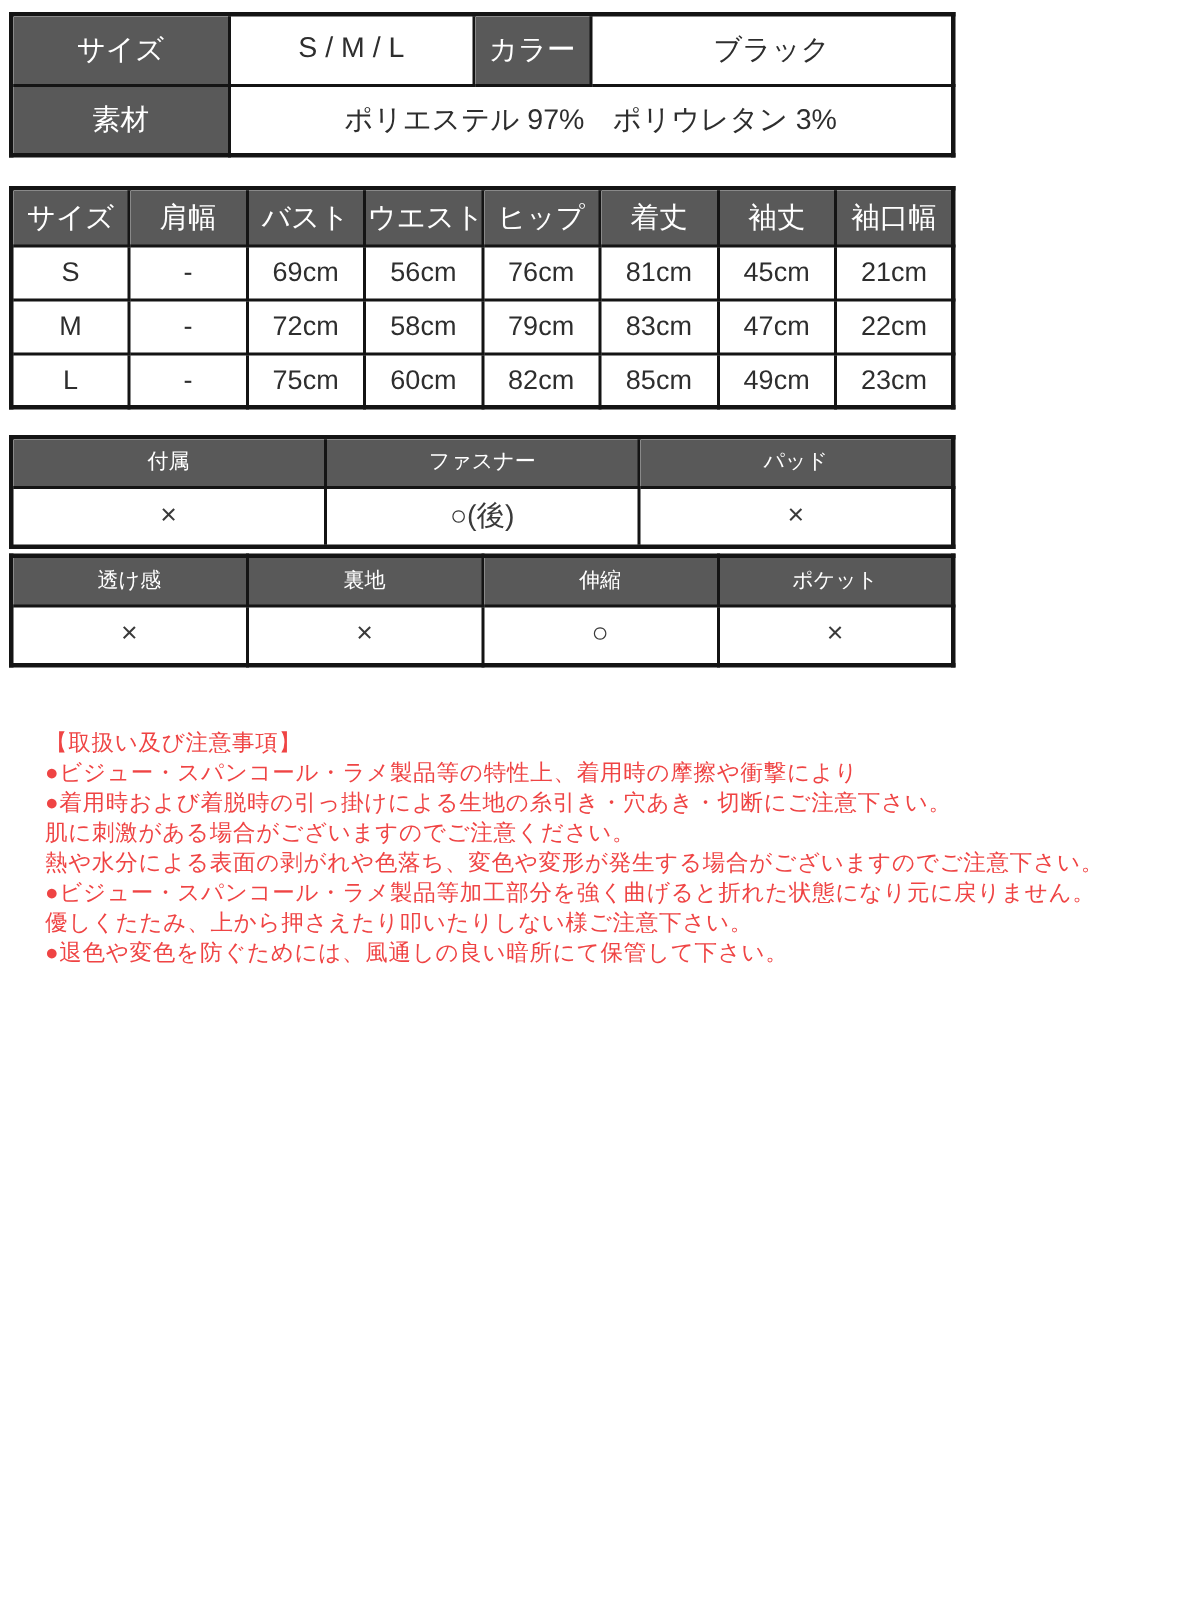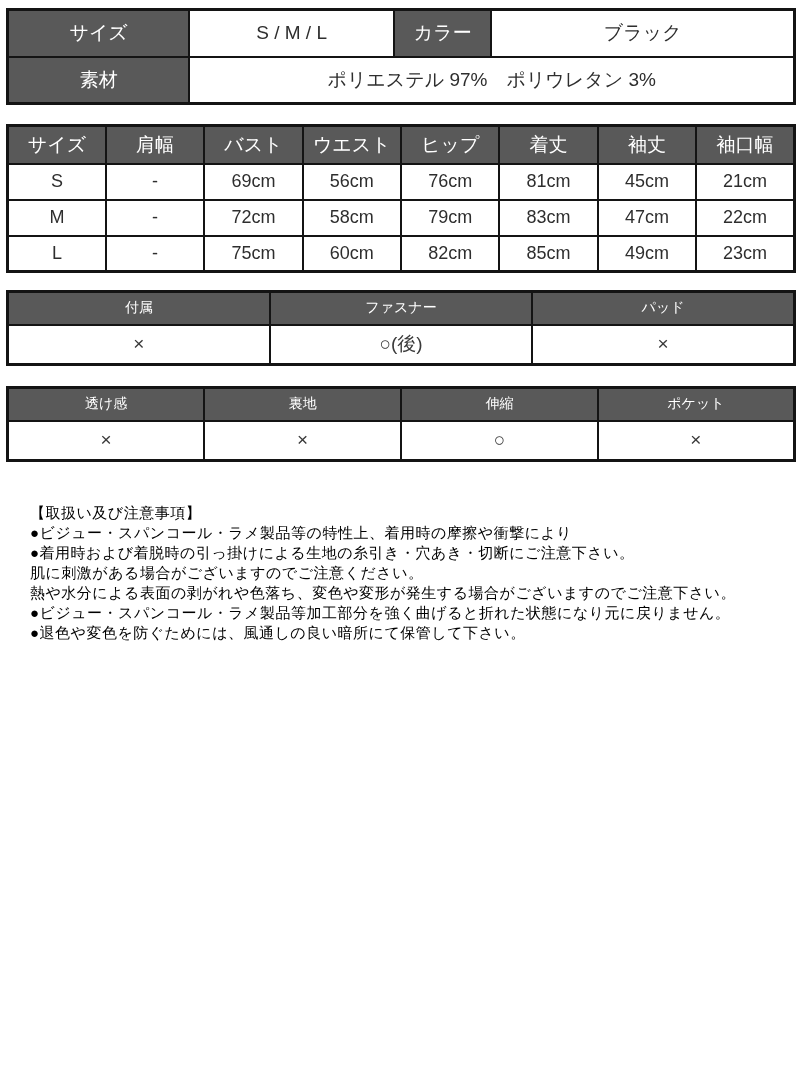--- a/index.html
+++ b/index.html
@@ -9,21 +9,21 @@
     background: #ffffff;
     font-family: "Liberation Sans", "DejaVu Sans", sans-serif;
     color: #2e2e2e;
   }
   .page { width: 800px; height: 1067px; overflow: hidden; }
 
   table {
     border-collapse: collapse;
     table-layout: fixed;
     margin-left: 6px;
-    width: 790px;
+    width: 631px;
     border: 3px solid #141414;
   }
   td {
     border: 2px solid #141414;
     text-align: center;
     vertical-align: middle;
     overflow: hidden;
     white-space: nowrap;
   }
   .hd {
@@ -35,30 +35,30 @@
   .t-spec { margin-top: 8px; }
   .t-spec td { height: 47px; font-size: 19px; }
 
   
   .t-size { margin-top: 19px; }
   .t-size td.hd { height: 38px; font-size: 19px; }
   .t-size td { height: 36px; font-size: 18px; }
 
   
   .t-feat1 { margin-top: 17px; }
-  .t-feat2 { margin-top: 20px; }
+  .t-feat2 { margin-top: 3px; }
   .t-feat1 td.hd, .t-feat2 td.hd { height: 33px; font-size: 14px; }
   .t-feat1 td.val, .t-feat2 td.val { height: 40px; font-size: 19px; color: #3a3a3a; }
 
   
   .notes {
     margin: 41px 20px 0 30px;
     font-size: 15px;
     line-height: 20px;
-    color: #000000;
+    color: #ef4444;
     letter-spacing: 0.5px;
   }
   .note-line { white-space: nowrap; }
 </style>
 </head>
 <body>
 
 <div class="page">
 
   <table class="t-spec">
@@ -159,16 +159,17 @@
     </tbody>
   </table>
 
   <div class="notes">
     <div class="note-line">【取扱い及び注意事項】</div>
     <div class="note-line">●ビジュー・スパンコール・ラメ製品等の特性上、着用時の摩擦や衝撃により</div>
     <div class="note-line">●着用時および着脱時の引っ掛けによる生地の糸引き・穴あき・切断にご注意下さい。</div>
     <div class="note-line">肌に刺激がある場合がございますのでご注意ください。</div>
     <div class="note-line">熱や水分による表面の剥がれや色落ち、変色や変形が発生する場合がございますのでご注意下さい。</div>
     <div class="note-line">●ビジュー・スパンコール・ラメ製品等加工部分を強く曲げると折れた状態になり元に戻りません。</div>
+    <div class="note-line">優しくたたみ、上から押さえたり叩いたりしない様ご注意下さい。</div>
     <div class="note-line">●退色や変色を防ぐためには、風通しの良い暗所にて保管して下さい。</div>
   </div>
 
 </div>
 
 </body></html>

